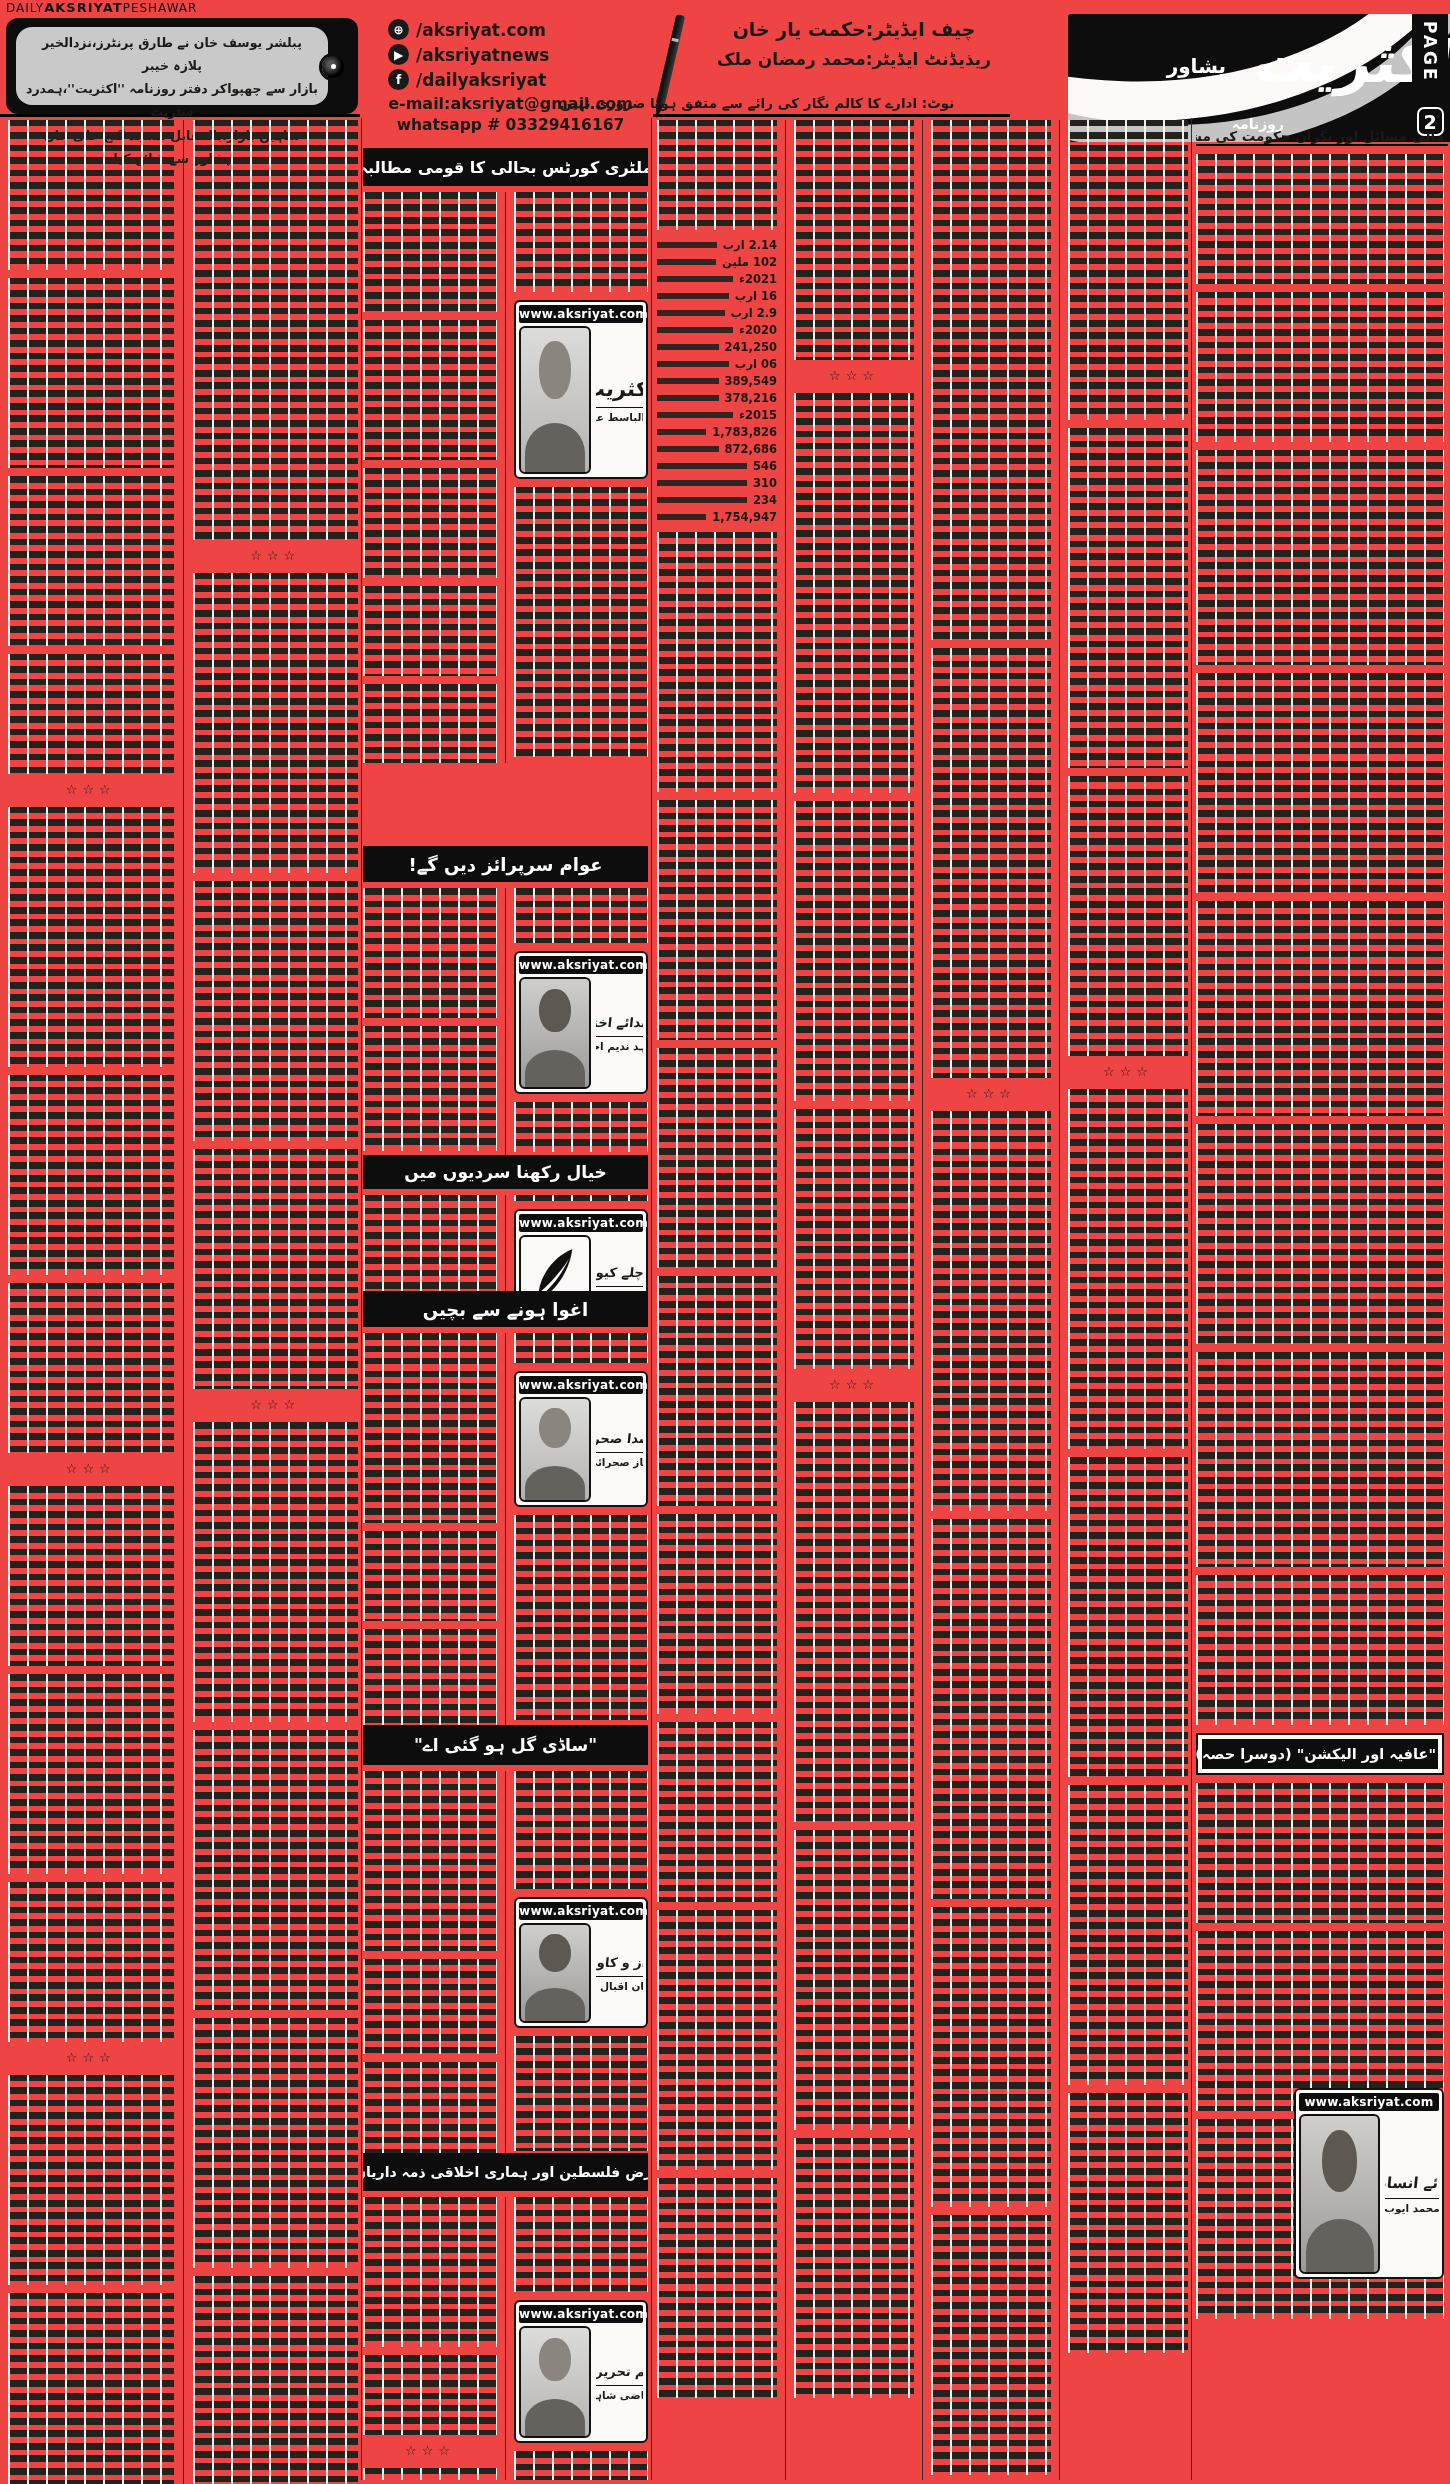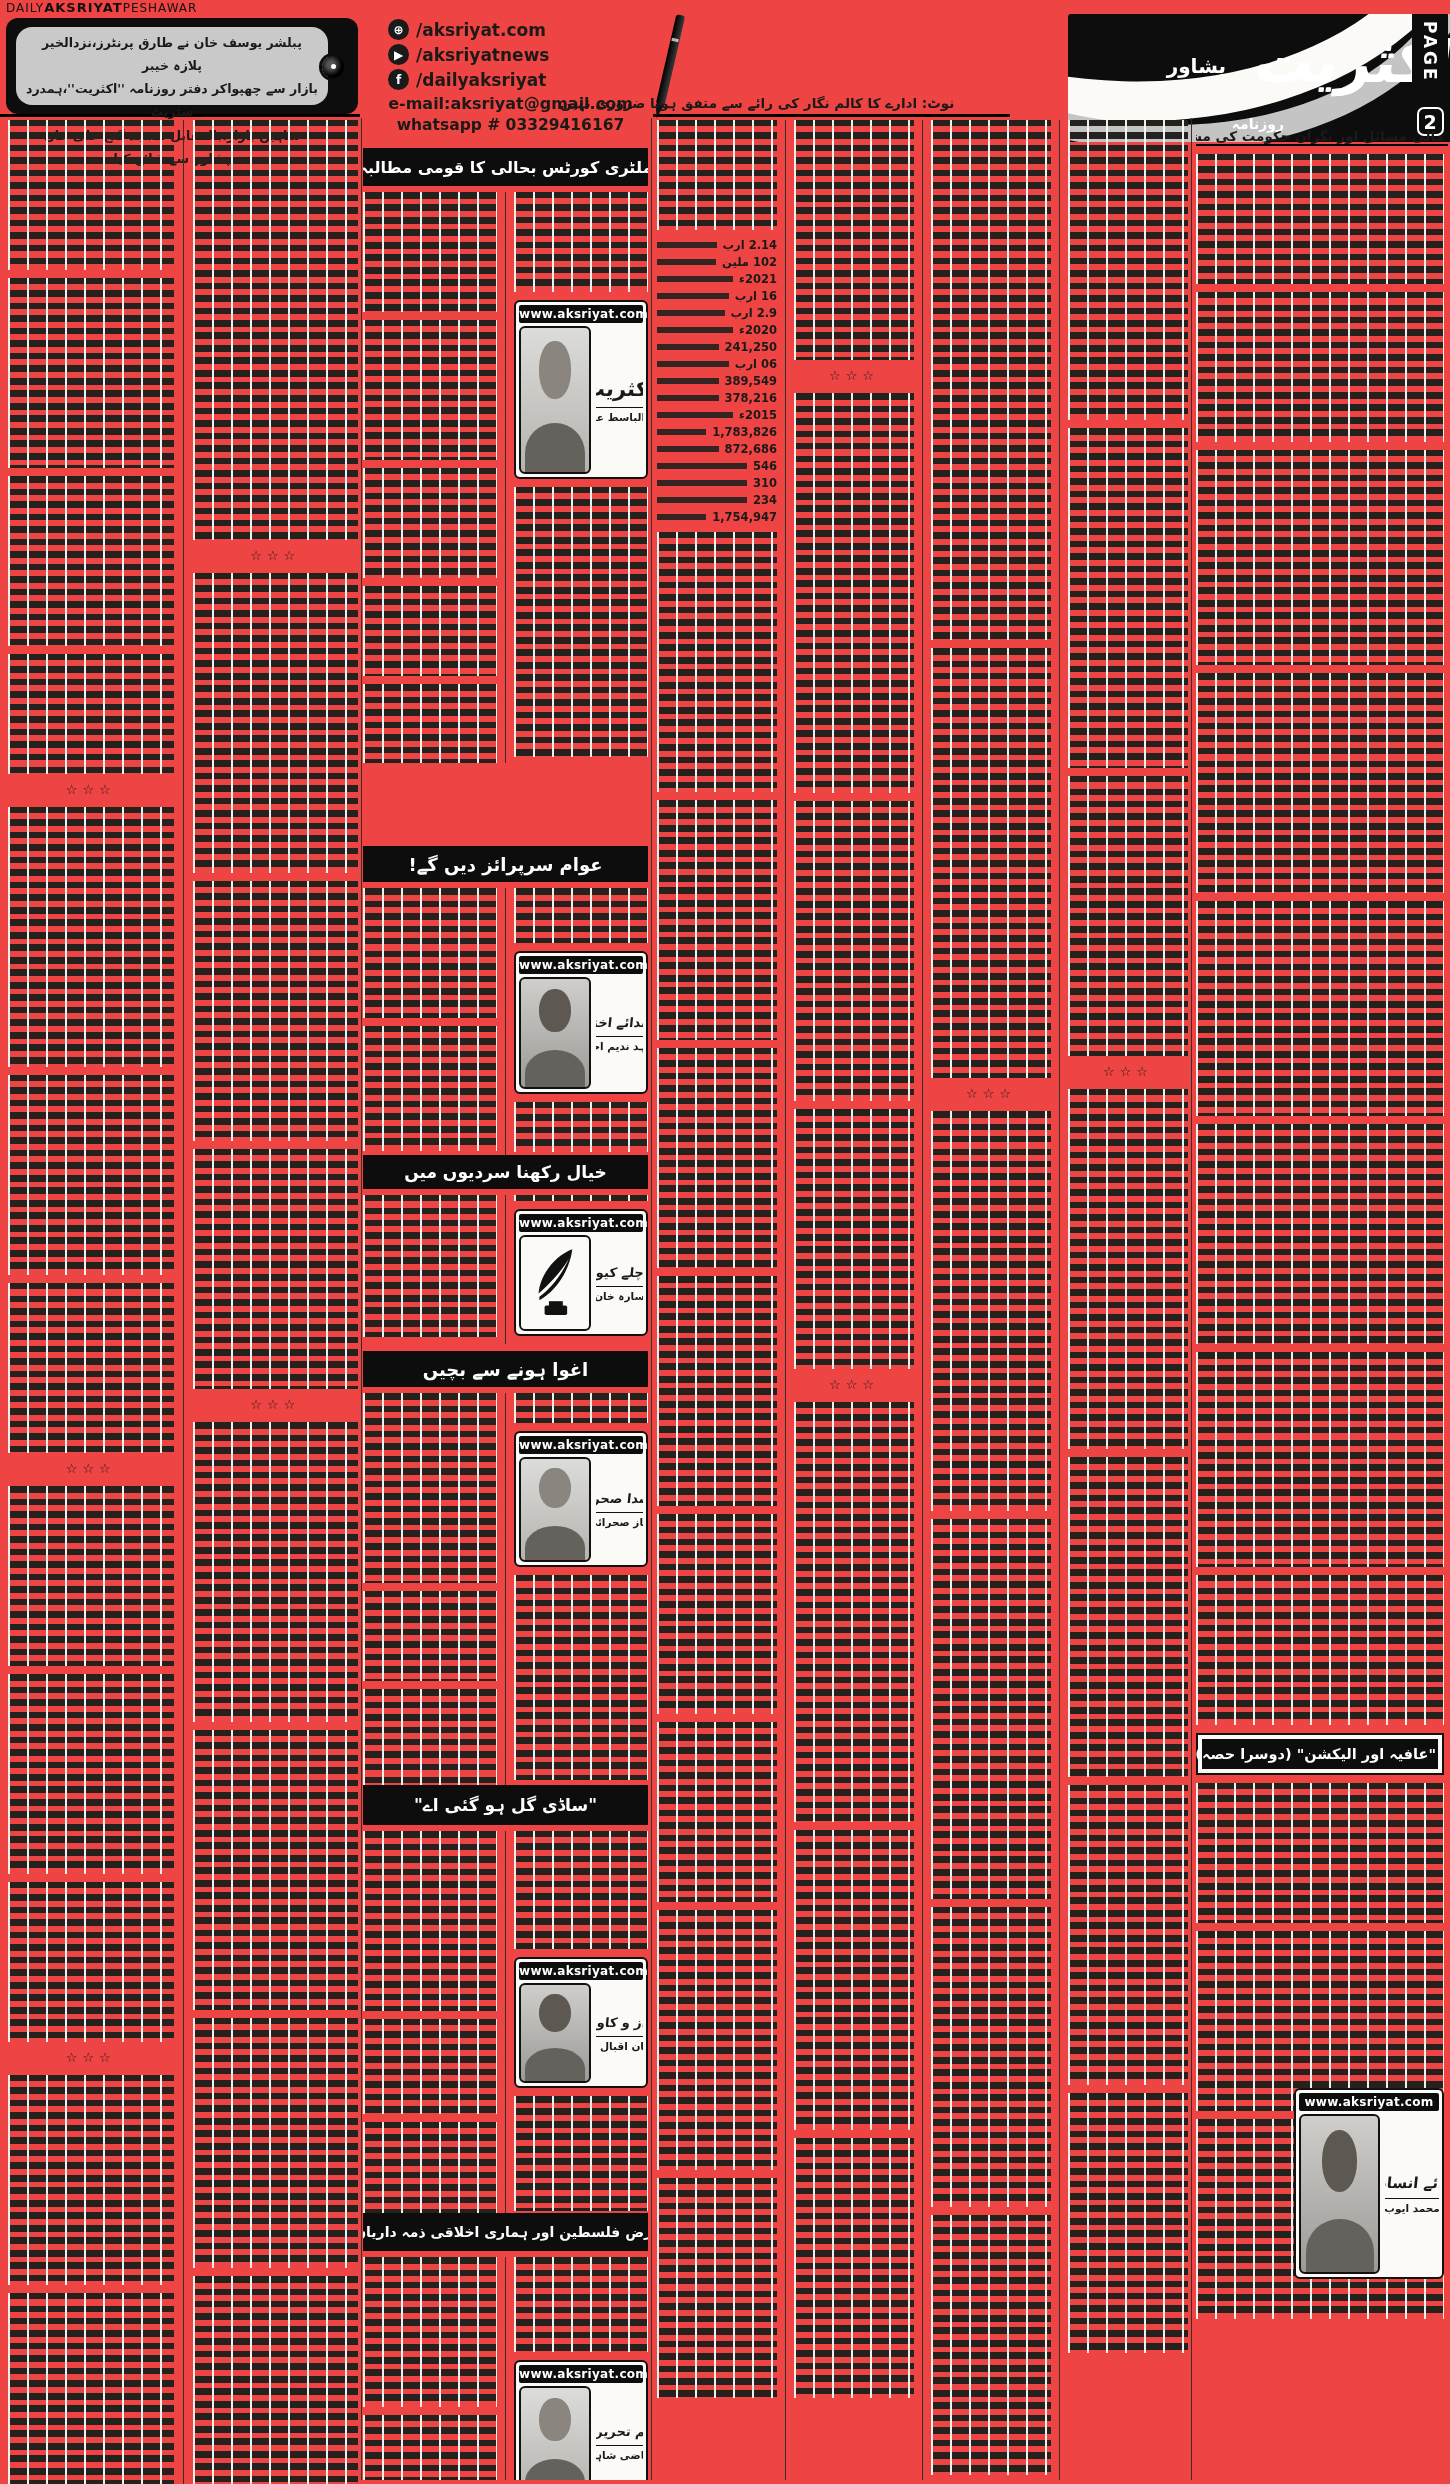--- a/index.html
+++ b/index.html
@@ -142,20 +142,24 @@
       <span class="shandle">/dailyaksriyat</span>
     </div>
     </div>
   <div class="contact">
     <div class="em">e-mail:aksriyat@gmail.com</div>
     <div class="wa">whatsapp # 03329416167</div>
   </div>
 
   <div class="pen"></div>
 
+  <div class="editors">
+    <div class="chief">چیف ایڈیٹر:حکمت یار خان</div>
+    <div class="resident">ریذیڈنٹ ایڈیٹر:محمد رمضان ملک</div>
+  </div>
   <div class="note">نوٹ: ادارے کا کالم نگار کی رائے سے متفق ہونا ضروری نہیں</div>
 
   <div class="masthead">
     <div class="arc2"></div>
     <div class="arc1"></div>
     <div class="mh-city">پشاور</div>
     <div class="mh-title">اکثریت</div>
     <div class="mh-daily">روزنامہ</div>
   </div>
   <div class="pagebox">
@@ -273,21 +277,21 @@
               </div>
             </div>
           </div>
           <div>
               <div class="sim" style="height: 50px;"></div>
             </div>
         </div>
       </div>
     </div>
 
-    <div class="msec" style="height:196px">
+    <div class="msec" style="height:136px">
       <div class="mbar" style="height:34px;font-size:17px">خیال رکھنا سردیوں میں</div>
       <div class="mcols" style="height:149px">
         <div class="mcol">
             <div>
               <div class="sim" style="height: 142px;"></div>
             </div>
           </div>
         <div class="mcol">
           <div>
               <div class="sim" style="height: 6px;"></div>

